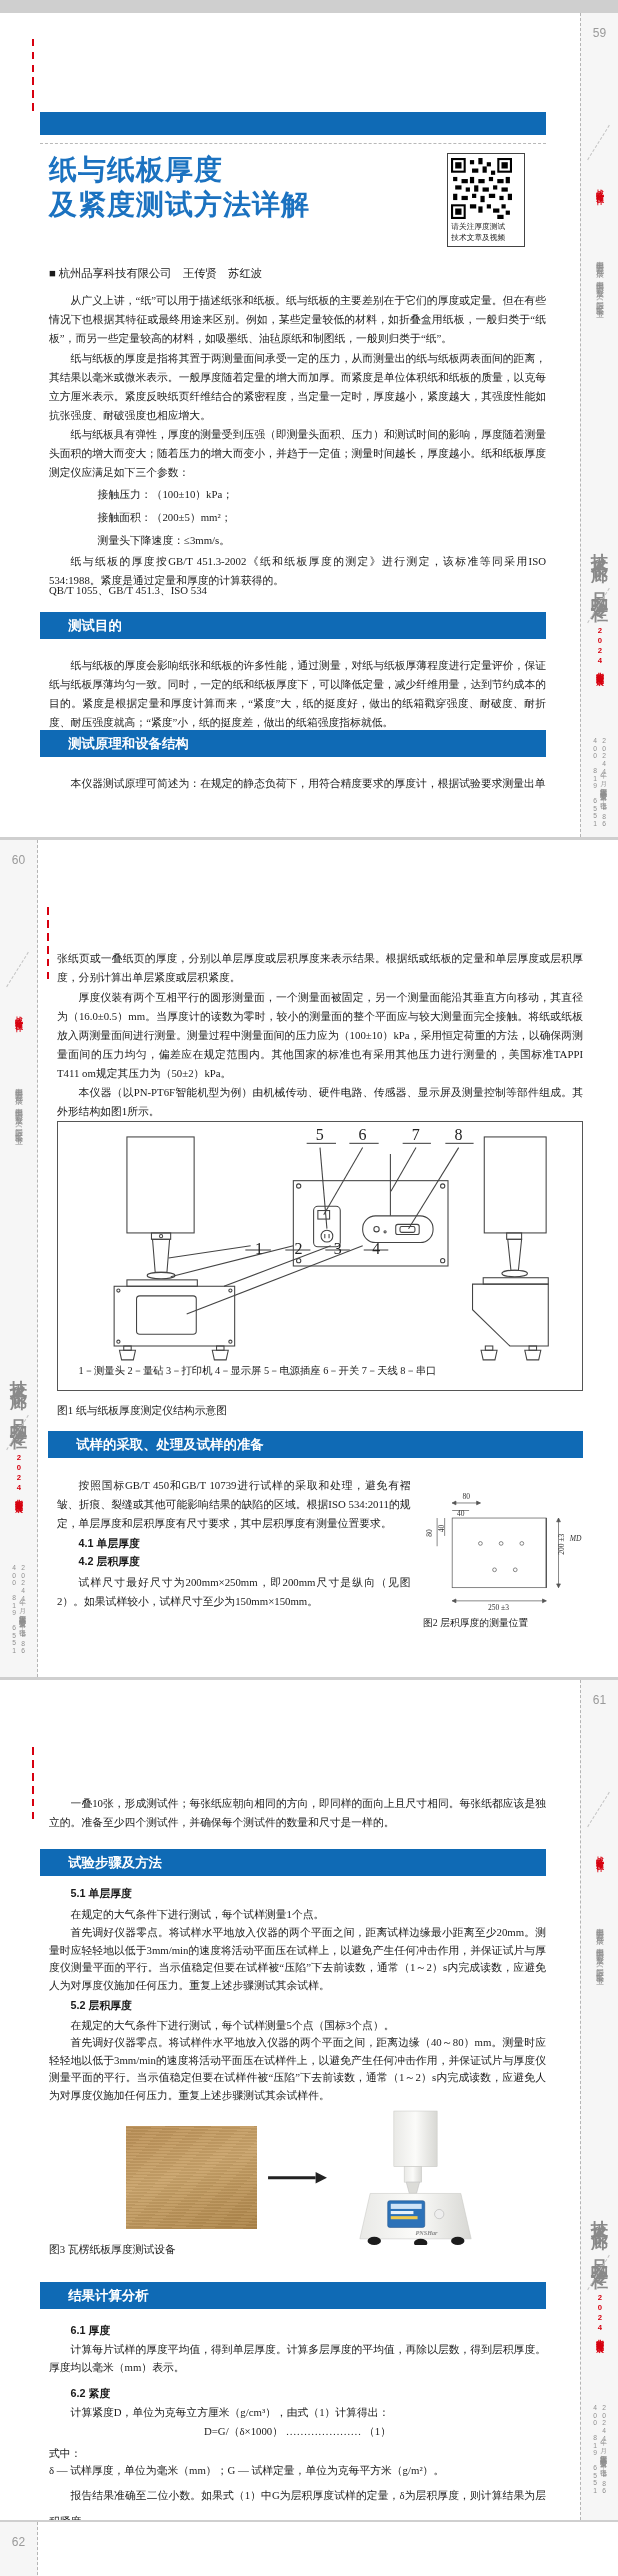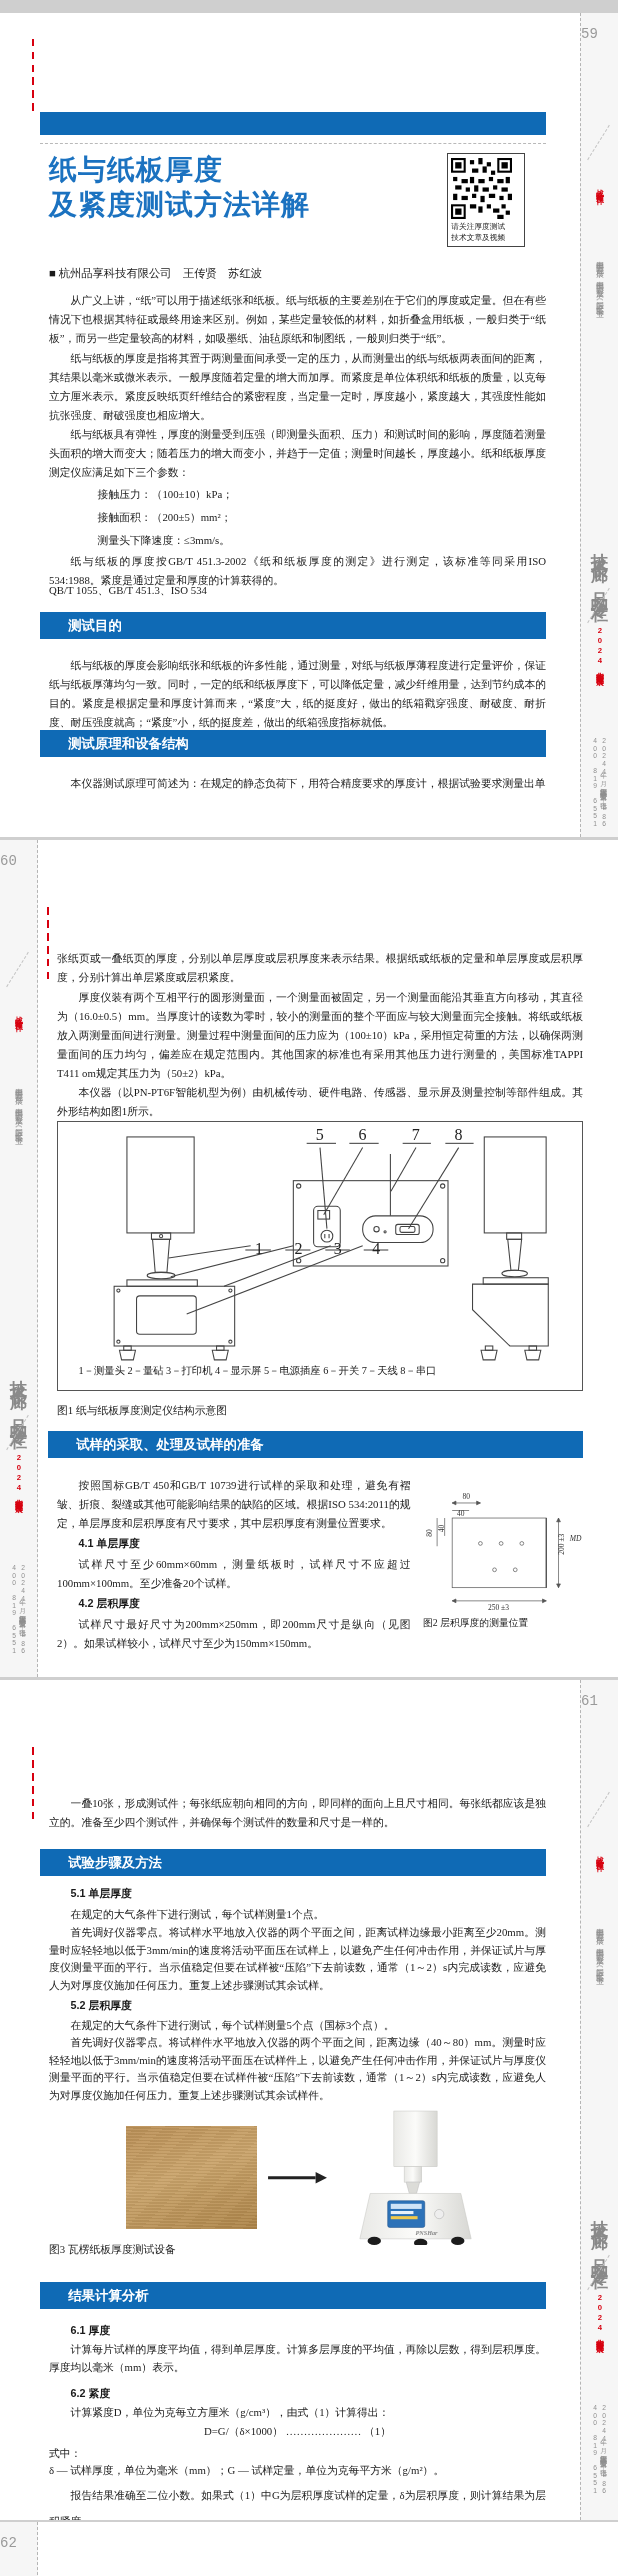--- a/index.html
+++ b/index.html
@@ -8,22 +8,22 @@
   .page{position:absolute;left:0;width:618px;background:#ffffff;overflow:hidden;}
   #page1{top:13px;height:824px;}
   #page2{top:840px;height:837px;}
   #page3{top:1680px;height:840px;}
   #page4{top:2522px;height:834px;}
 
   
   .sidebar{position:absolute;top:0;bottom:0;width:37px;background:#f6f6f6;}
   .sidebar.right{right:0;border-left:1px dashed #b5b5b5;}
   .sidebar.left{left:0;border-right:1px dashed #b5b5b5;}
-  .pageno{position:absolute;top:13.4px;width:100%;
-          font-family:Liberation Mono, monospace;font-size:14px;color:#9a9a9a;}
+  .pageno{position:absolute;top:13.4px;width:100%;text-align:center;
+          font-family:Liberation Sans, sans-serif;font-size:12px;color:#9a9a9a;}
   .vtext{writing-mode:vertical-rl;text-orientation:upright;position:absolute;left:50%;
          transform:translateX(-50%);font-family:"Liberation Sans",sans-serif;}
   .v-red{color:#d7000f;font-weight:bold;font-size:7.7px;letter-spacing:1.5px;top:170px;}
   .v-gray{color:#8f8f8f;font-size:7.7px;letter-spacing:1.5px;top:242px;}
   .v-big{color:#8a8a8a;font-weight:bold;font-size:17px;letter-spacing:4.1px;top:526px;}
   .v-expo{color:#d7000f;font-weight:bold;font-size:7.7px;letter-spacing:1px;top:613px;}
   .v-info{color:#8f8f8f;font-size:6.7px;letter-spacing:0.5px;top:613px;margin-top:108px;}
   .sidebar .v-info{top:724px;margin-top:0;}
   .diag{position:absolute;width:41px;border-top:1px dashed #c3c3c3;transform:rotate(-58deg);left:-3.1px;}
   
@@ -292,21 +292,20 @@
             <text x="40" y="88" transform="rotate(-90 44 88)">40</text>
             <text x="300" y="140" transform="rotate(-90 300 140)">200 ±3</text>
             <text x="312" y="110" font-style="italic">MD</text>
             <text x="138" y="258">250 ±3</text>
           </g>
         </svg>
         <div class="figcap" style="font-size:9.8px">图2 层积厚度的测量位置</div>
       </div>
       <p class="para">按照国标GB/T 450和GB/T 10739进行试样的采取和处理，避免有褶皱、折痕、裂缝或其他可能影响结果的缺陷的区域。根据ISO 534:2011的规定，单层厚度和层积厚度有尺寸要求，其中层积厚度有测量位置要求。</p>
       <div class="h3" style="margin-top:4.1px">4.1 单层厚度</div>
-      <p class="para" style="margin-top:4.1px">试样尺寸至少60mm×60mm，测量纸板时，试样尺寸不应超过100mm×100mm。至少准备20个试样。</p>
       <div class="h3" style="margin-top:4.1px">4.2 层积厚度</div>
       <p class="para" style="margin-top:4.1px">试样尺寸最好尺寸为200mm×250mm，即200mm尺寸是纵向（见图2）。如果试样较小，试样尺寸至少为150mm×150mm。</p>
     </div>
   </div>
 </div>
 
 <div class="page odd" id="page3">
   <div class="sidebar right">
     <div class="pageno">61</div>
     <div class="diag" style="top:129px"></div>

